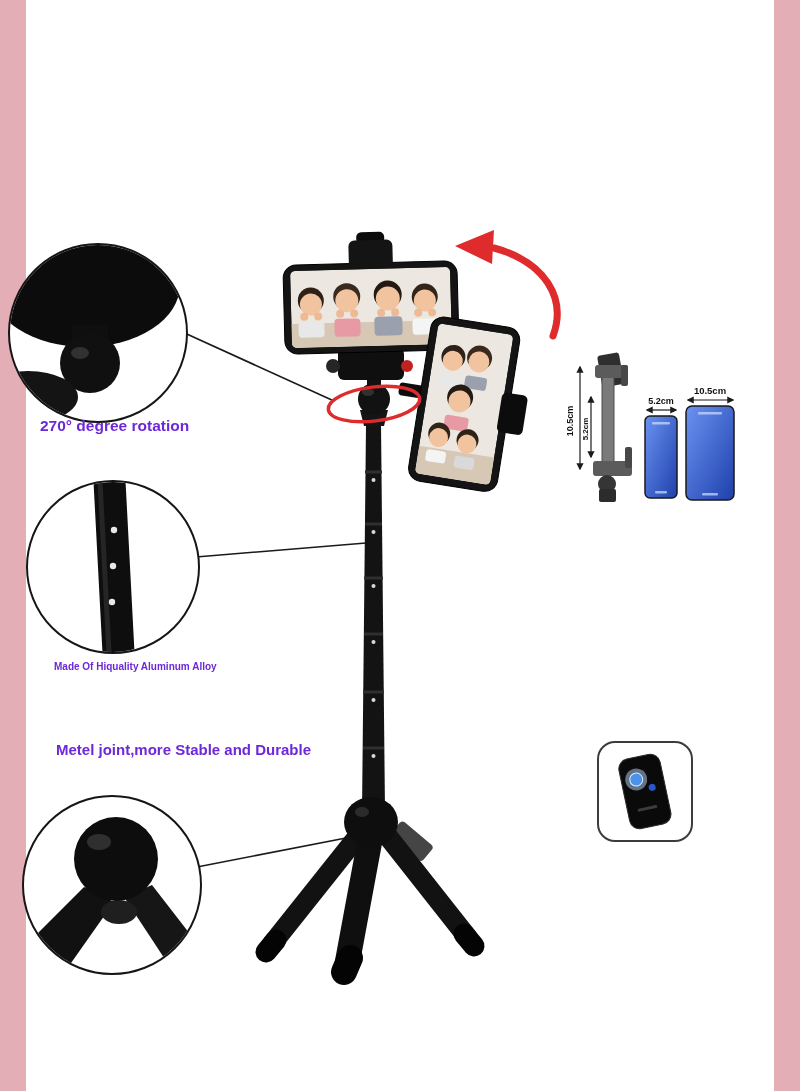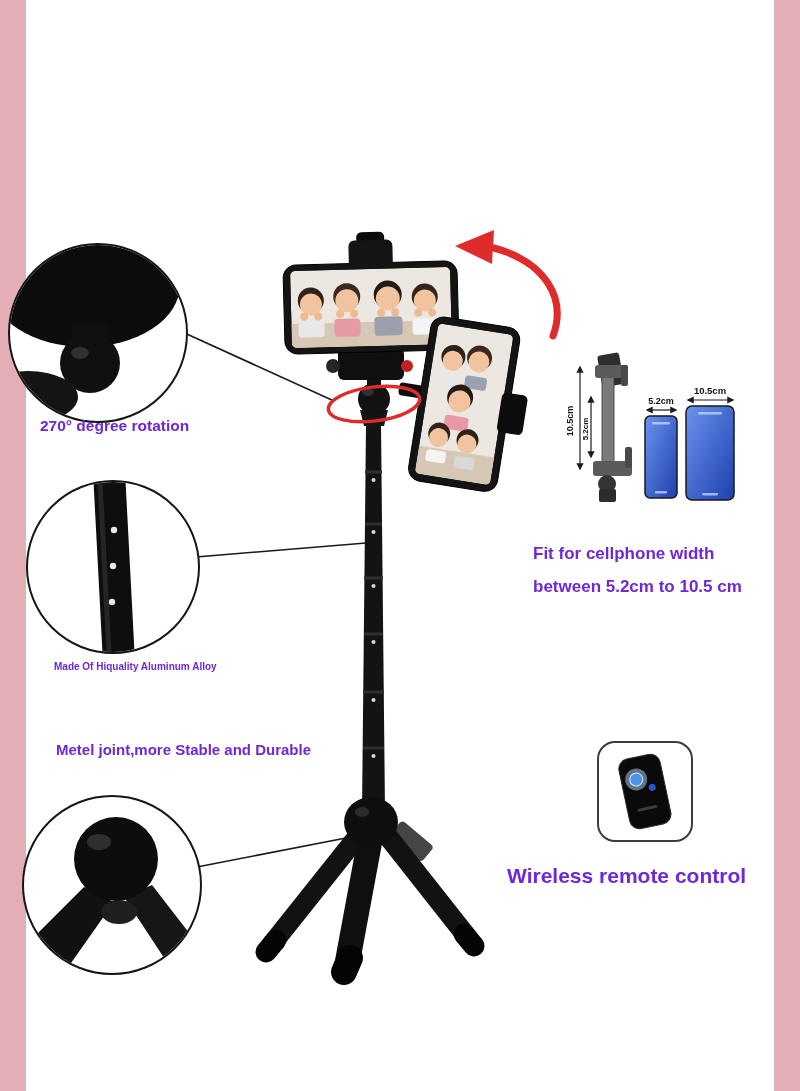--- a/index.html
+++ b/index.html
@@ -220,25 +220,20 @@
       <polygon points="100,100 128,88 176,150 150,176" fill="#161616"></polygon>
       <ellipse cx="95" cy="115" rx="18" ry="12" fill="#1f1f1f"></ellipse>
       <circle cx="92" cy="62" r="42" fill="#0d0d0d"></circle>
       <ellipse cx="75" cy="45" rx="12" ry="8" fill="#383838" opacity="0.8"></ellipse>
     </svg>
   </div>
 
   <div class="label" id="label-rotation">270° degree rotation</div>
   <div class="label" id="label-aluminum">Made Of Hiquality Aluminum Alloy</div>
   <div class="label" id="label-joint">Metel joint,more Stable and Durable</div>
-  <div class="label" id="label-fit">
-    <div>Fit for cellphone width</div>
-    <div>between 5.2cm to 10.5 cm</div>
-  </div>
-  <div class="label" id="label-remote">Wireless remote control</div>
 
   <div id="remote-card">
     <svg width="88" height="93" viewBox="0 0 88 93">
       <g transform="rotate(-12 44 47)">
         <rect x="23" y="11" width="42" height="71" rx="10" fill="#0a0a0a" stroke="#2a2a2a"></rect>
         <circle cx="38" cy="33" r="11" fill="#bcd9ff" opacity="0.5"></circle>
         <circle cx="38" cy="33" r="6.5" fill="#4b93ea"></circle>
         <circle cx="38" cy="33" r="6.5" fill="none" stroke="#dceeff" stroke-width="1"></circle>
         <circle cx="52" cy="44" r="3.5" fill="#2b55cc"></circle>
         <rect x="33" y="62" width="20" height="3" rx="1.5" fill="#3c3c3c"></rect>

